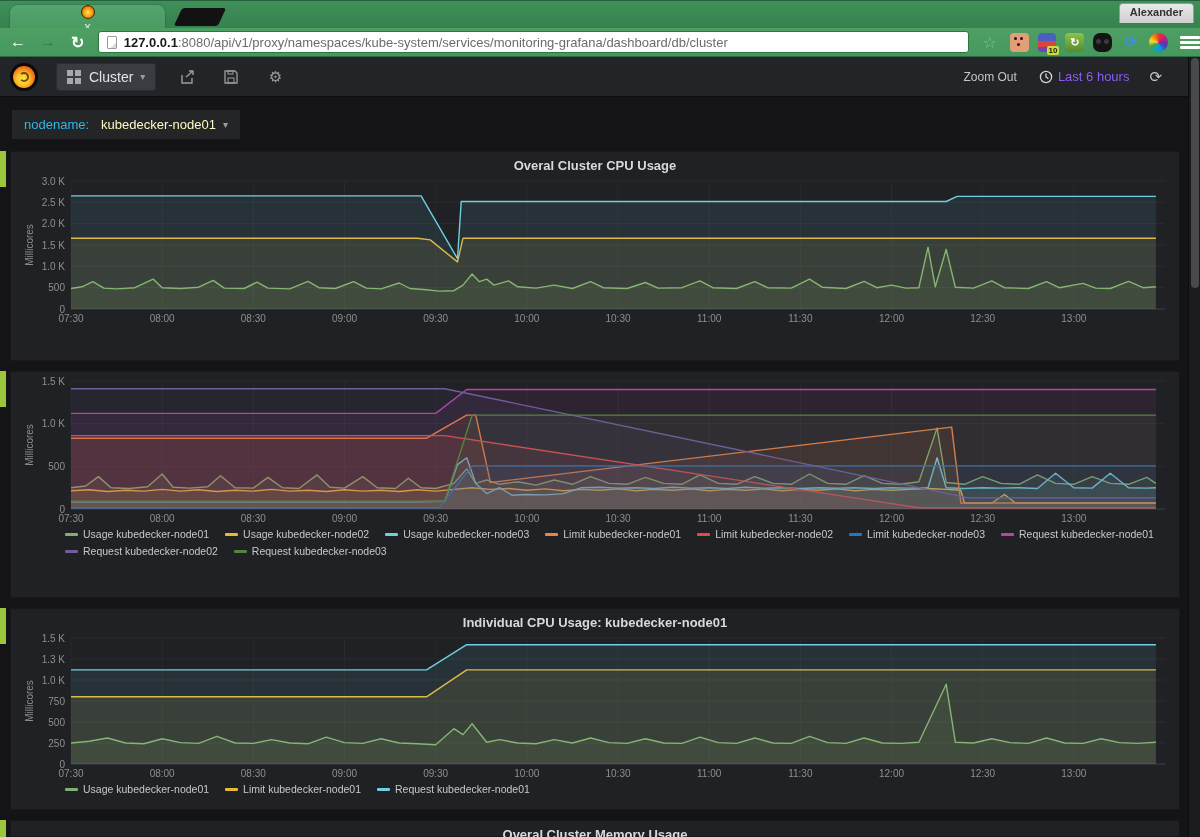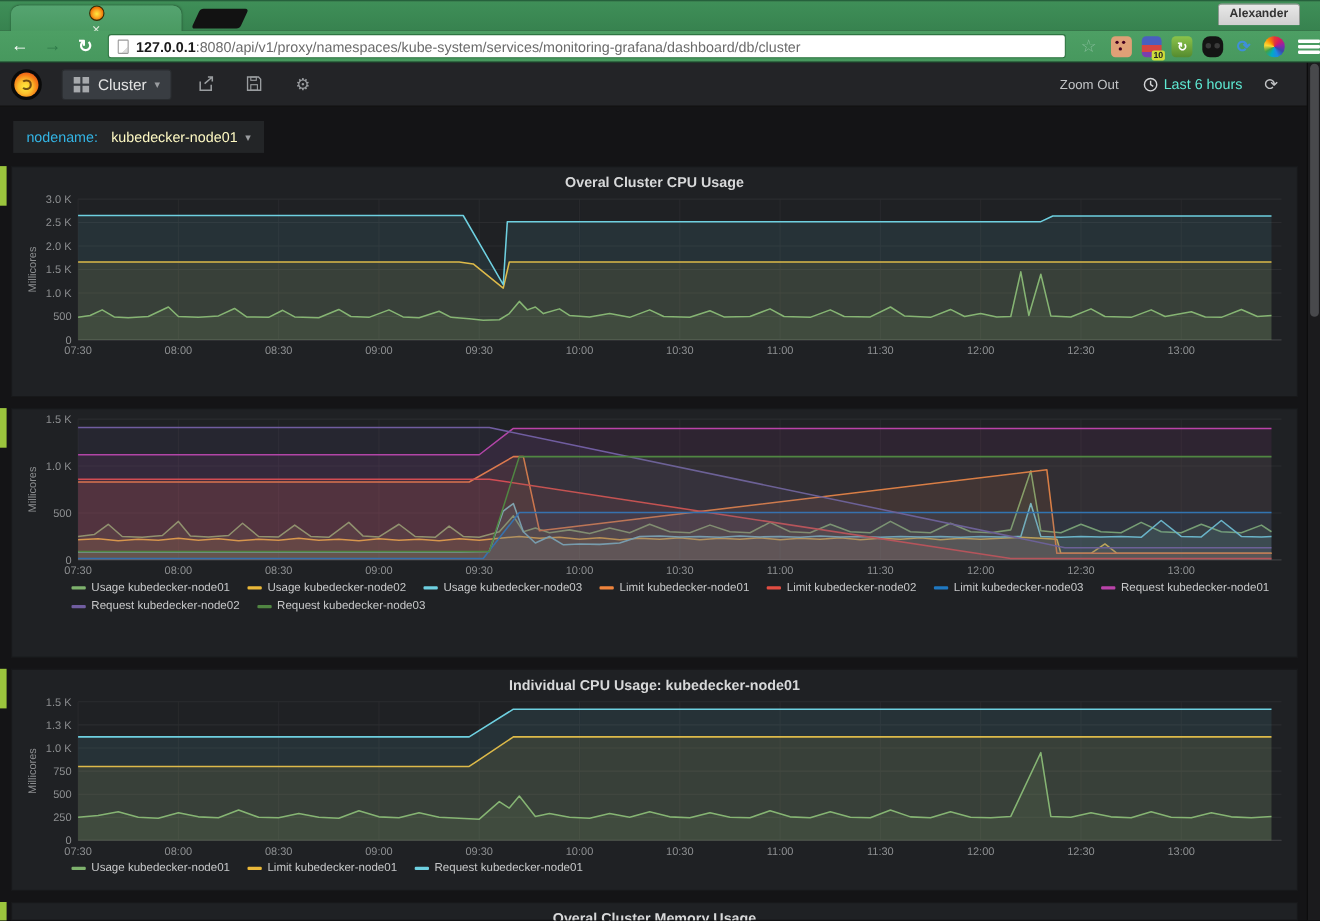--- a/index.html
+++ b/index.html
@@ -12,21 +12,21 @@
   .tab { position:absolute; left:10px; top:4px; width:155px; height:24px;
     background:linear-gradient(#55a470,#4a9a62); border-radius:8px 8px 0 0;
     display:flex; align-items:center; padding:0 6px; box-shadow:0 0 2px rgba(0,0,0,.4);flex-direction:column; }
   .favicon { width:14px; height:14px; border-radius:50%;
     background:radial-gradient(circle at 50% 55%, #ffe93d 0%, #f9a825 40%, #ef6c00 70%, #b71c1c 100%);
     border:1px solid #3a2a00; flex:0 0 auto; }
   .tab-title { color:#fff; font-size:11.5px; margin-left:6px; white-space:nowrap; overflow:hidden; flex:1; }
   .tab-close { color:#dfeede; font-size:13px; width:14px; text-align:center; cursor:default; }
   .newtab-btn { position:absolute; left:178px; top:7px; width:44px; height:18px;
     background:#121212; border-radius:3px; transform:skewX(-25deg); }
-  .profile-btn { position:absolute; right:18px; top:2px; height:20px; padding:2px 10px;
+  .profile-btn { position:absolute; right:6px; top:2px; height:20px; padding:2px 10px;
     background:linear-gradient(#e8e8e8,#cfcfcf); border:1px solid #9a9a9a; border-bottom:none;
     border-radius:4px 4px 0 0; font-size:11px; color:#333; font-weight:bold; }
 
   .toolbar { position:absolute; left:0; top:28px; width:1200px; height:29px;
     background:linear-gradient(#4d9f64,#47985e); border-bottom:1px solid #2c6b43;
     display:flex; align-items:center; }
   .nav-btn { width:24px; text-align:center; font-size:16px; font-weight:bold; color:#fff; margin-left:6px; }
   .nav-btn.disabled { color:#2f7a49; }
   .url-bar { margin-left:8px; width:875px; height:22px; background:#fff; border-radius:3px;
     border:1px solid #2f7542; display:flex; align-items:center; padding:0 8px; overflow:hidden; }
@@ -63,21 +63,21 @@
   .dash-picker { margin-left:18px; background:#393d42; border:1px solid #2a2d30; border-radius:3px;
     height:28px; display:flex; align-items:center; padding:0 10px; }
   .grid-icon { display:grid; grid-template-columns:6px 6px; grid-gap:2px; margin-right:8px; }
   .grid-icon i { width:6px; height:6px; background:#a6a9ac; }
   .dash-title { color:#e3e3e3; font-size:14px; }
   .caret { color:#9a9da0; font-size:10px; margin-left:7px; }
   .gtool { margin-left:18px; color:#9a9da0; width:26px; text-align:center; }
   .gtool svg { vertical-align:middle; }
   .gspacer { flex:1; }
   .zoom-out { color:#c3c5c7; font-size:12px; margin-right:22px; }
-  .time-range { color:#5eead4; font-size:13px; display:flex; align-items:center; margin-right:20px; }
+  .time-range { color:#8b5cf6; font-size:13px; display:flex; align-items:center; margin-right:20px; }
   .time-range svg { margin-right:5px; }
   .grefresh { color:#c3c5c7; font-size:15px; margin-right:28px; }
 
   .submenu { height:54px; padding:13px 0 0 12px; }
   .var-chip { display:inline-flex; align-items:center; background:#232527; border-radius:0;
     height:29px; padding:0 12px; }
   .var-label { color:#33b5e5; font-size:13px; }
   .var-value { color:#fef9c3; font-size:13px; margin-left:12px; }
 
   .panels { padding:0 0 0 10px; }

